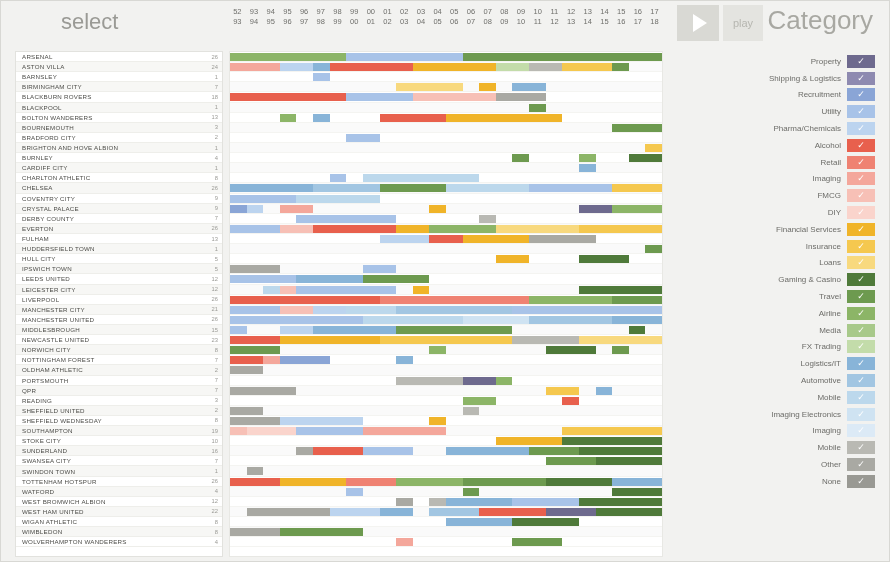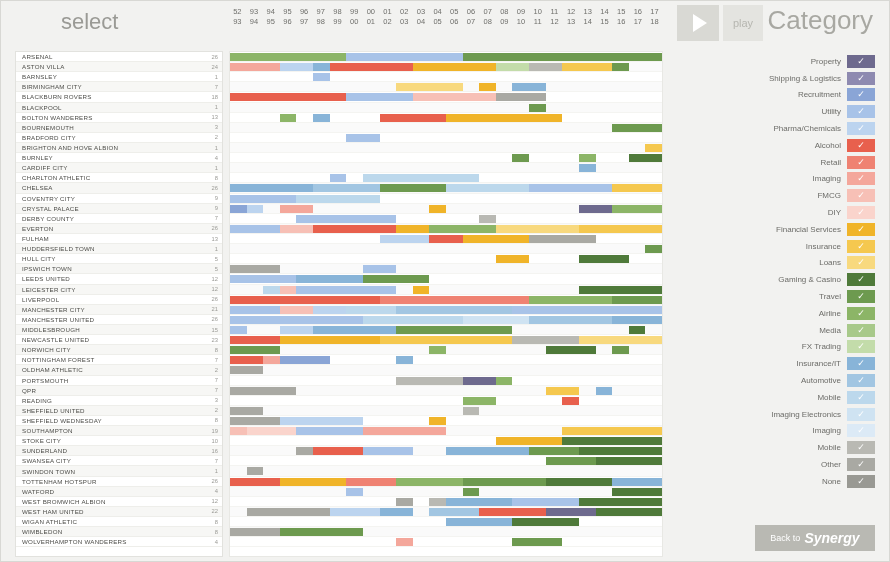--- a/index.html
+++ b/index.html
@@ -906,21 +906,21 @@
           <span>✓</span>
         </div>
       </div>
       <div class="cat-row">
         <div class="cat-label">FX Trading</div>
         <div class="cat-swatch" style="background: rgb(195, 220, 170);">
           <span>✓</span>
         </div>
       </div>
       <div class="cat-row">
-        <div class="cat-label">Insurance/IT</div>
+        <div class="cat-label">Logistics/IT</div>
         <div class="cat-swatch" style="background: rgb(136, 180, 216);">
           <span>✓</span>
         </div>
       </div>
       <div class="cat-row">
         <div class="cat-label">Automotive</div>
         <div class="cat-swatch" style="background: rgb(162, 198, 226);">
           <span>✓</span>
         </div>
       </div>
@@ -955,18 +955,14 @@
         </div>
       </div>
       <div class="cat-row">
         <div class="cat-label">None</div>
         <div class="cat-swatch" style="background: rgb(153, 153, 147);">
           <span>✓</span>
         </div>
       </div>
     </div>
 
-  <div class="footer-badge">
-    <span class="back">Back to</span>
-    <span class="syn">Synergy</span>
-  </div>
 
 </div>
 
 </body></html>

